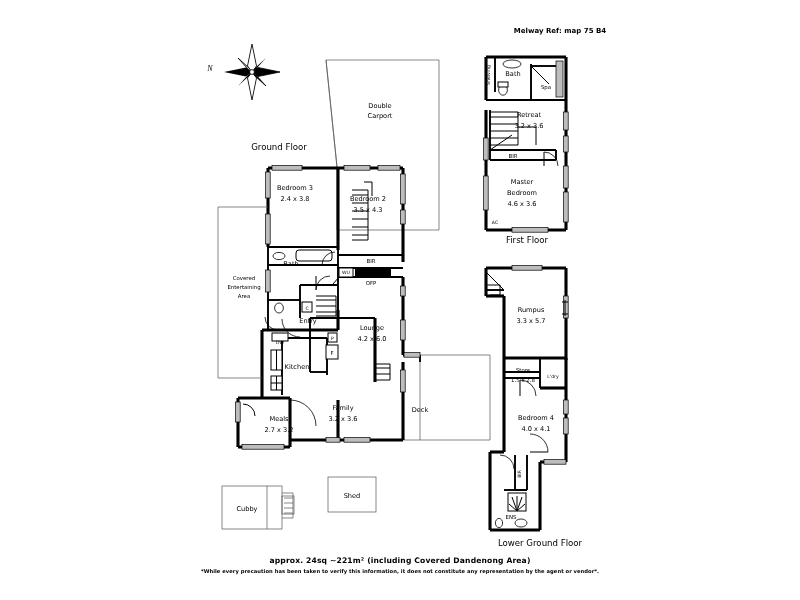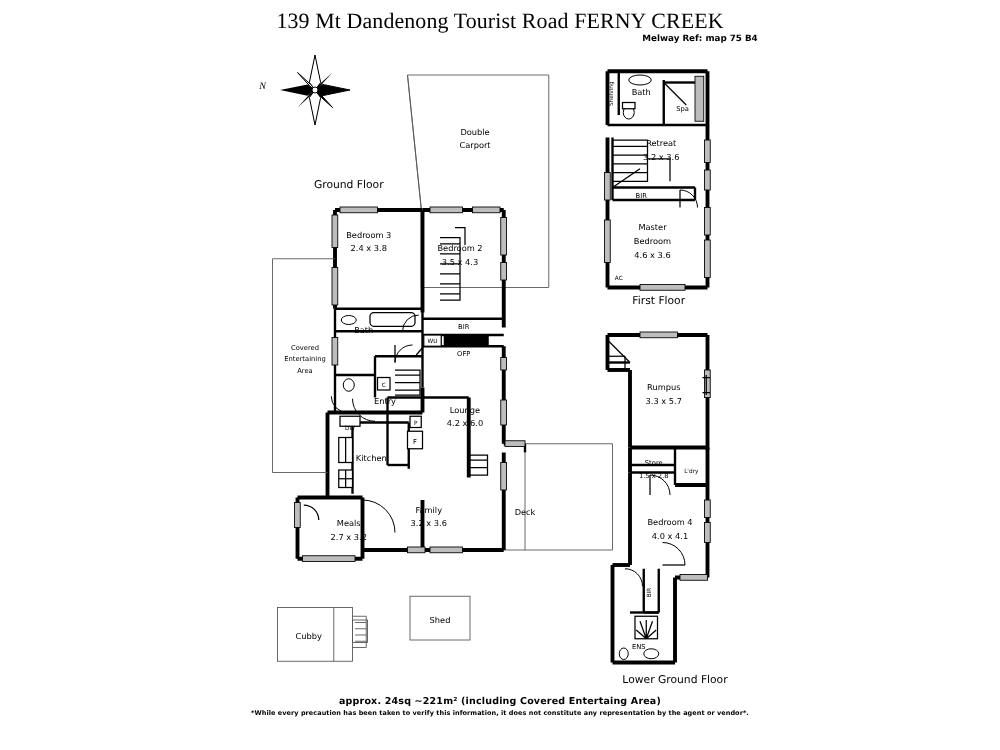--- a/index.html
+++ b/index.html
@@ -71,28 +71,24 @@
   .fill-blk   { fill: #000; stroke: none; }
   .fill-gry   { fill: #bdbdbd; stroke: #000; stroke-width: 0.7; }
   .fill-wht   { fill: #fff; stroke: #000; stroke-width: 1.0; }
   .door-arc   { fill: none; stroke: #000; stroke-width: 0.8; }
 </style>
 </head>
 <body>
 
 <div id="plan-root">
 
-  <div class="hdr" id="title-line">
-    <span class="street">139 Mt Dandenong Tourist Road</span>
-    <span class="suburb">FERNY CREEK</span>
-  </div>
 
   <div class="hdr" id="melway-line">Melway Ref: map 75 B4</div>
 
-  <div class="hdr" id="area-line">approx. 24sq ~221m² (including Covered Entertaing Area)</div>
+  <div class="hdr" id="area-line">approx. 24sq ~221m² (including Covered Dandenong Area)</div>
 
   <div class="hdr" id="disclaimer-line">*While every precaution has been taken to verify this information, it does not constitute any representation by the agent or vendor*.</div>
 
   <svg width="800" height="600" viewBox="0 0 800 600">
 
     <g>
       <g transform="translate(252,72)">
         <polygon class="fill-blk" points="0,-28 4.5,-6 0,0 -4.5,-6"></polygon>
         <polygon fill="#fff" stroke="#000" stroke-width="0.8" points="0,-28 -4.5,-6 0,0 4.5,-6"></polygon>
         <polygon class="fill-blk" points="0,28 -4.5,6 0,0 4.5,6"></polygon>

